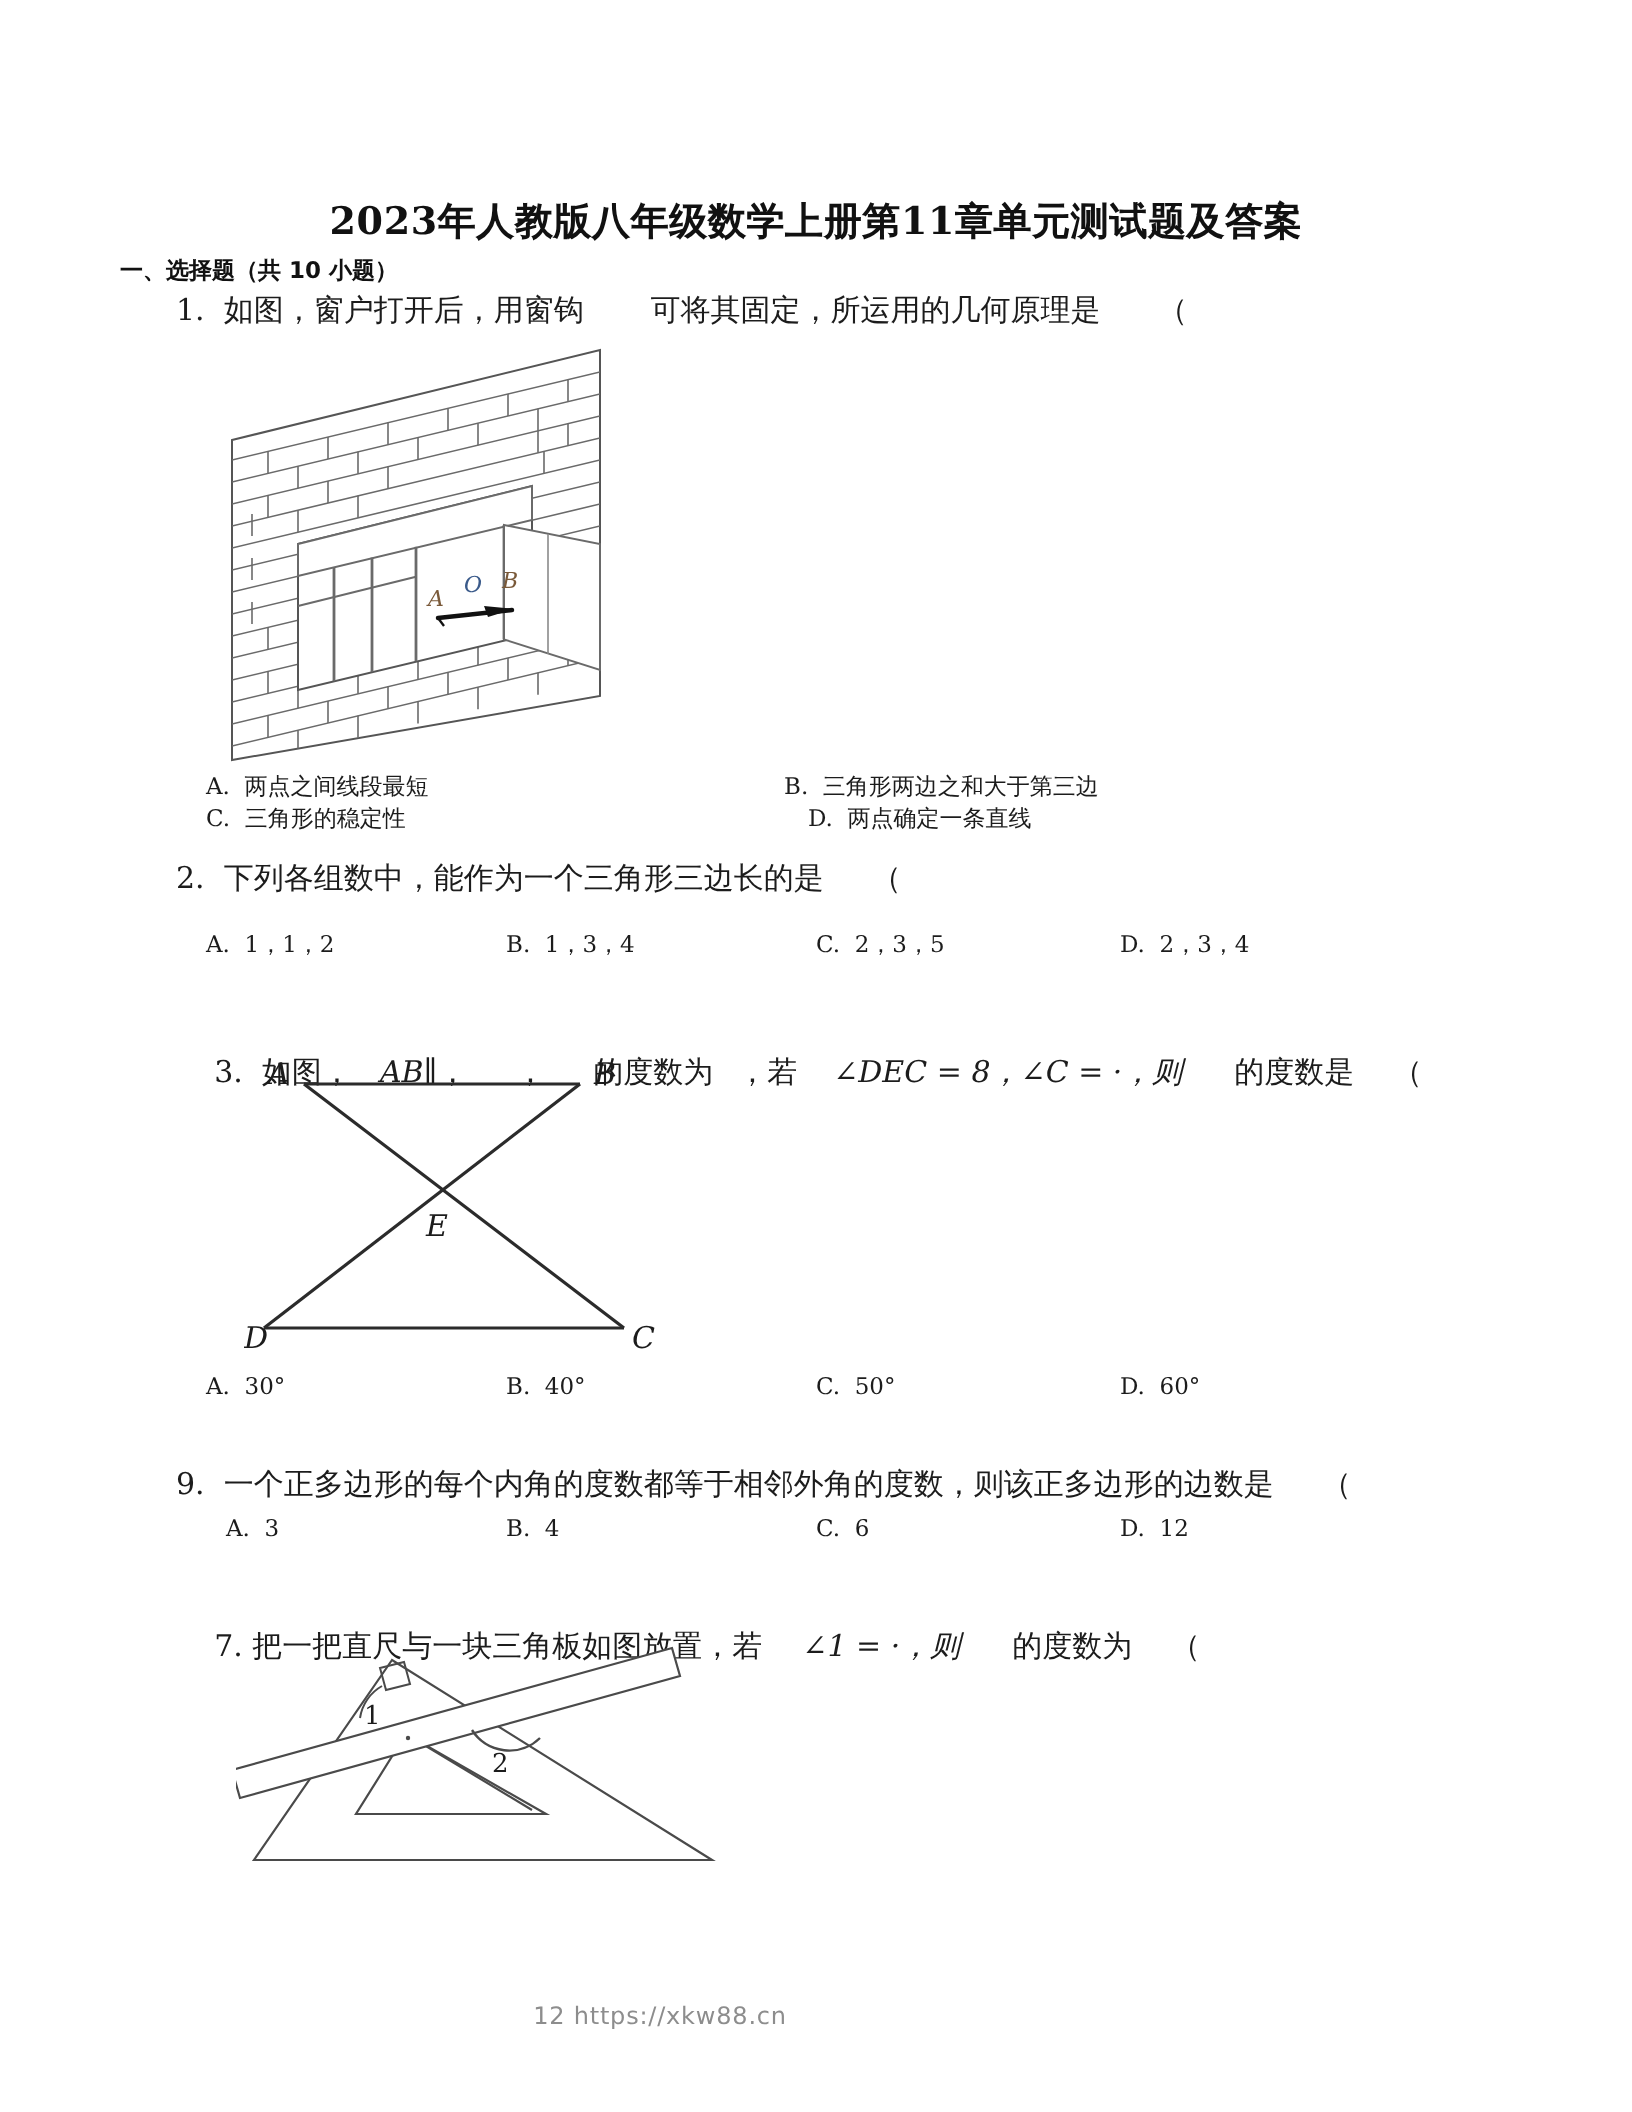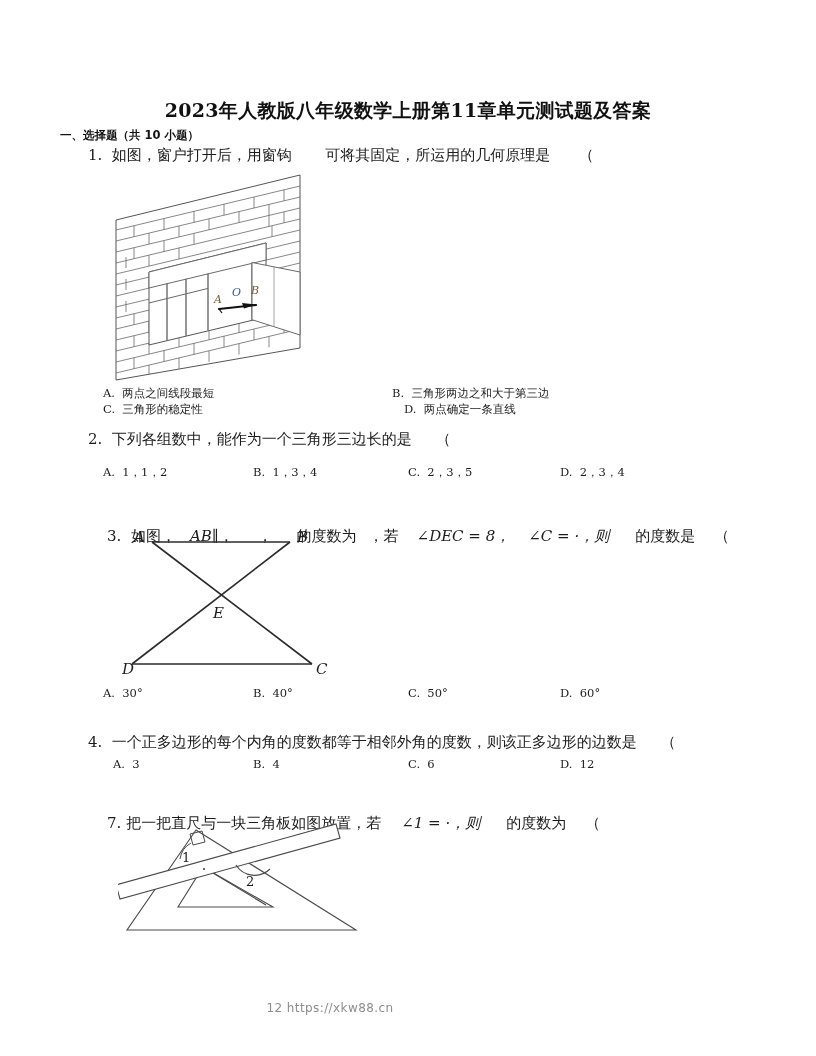--- a/index.html
+++ b/index.html
@@ -208,21 +208,21 @@
   <div class="opt" style="left:103px; top:402px;">C.  三角形的稳定性</div>
   <div class="opt" style="left:404px; top:402px;">D.  两点确定一条直线</div>
 
   <div class="q-stem" style="left:88px; top:430px;">2.  下列各组数中，能作为一个三角形三边长的是     （</div>
   <div class="opt" style="left:103px; top:465px;">A.  1，1，2</div>
   <div class="opt" style="left:253px; top:465px;">B.  1，3，4</div>
   <div class="opt" style="left:408px; top:465px;">C.  2，3，5</div>
   <div class="opt" style="left:560px; top:465px;">D.  2，3，4</div>
 
   <div class="q-stem" style="left:88px; top:509px;">
-    <span>3.  如图，</span><span class="mathy" style="margin-left:14px;">AB∥</span><span>，     ，</span><span style="margin-left:24px;">的度数为</span><span style="margin-left:12px;">，若</span><span class="mathy" style="margin-left:18px;">∠DEC = 8，</span><span class="mathy" style="margin-left:18px;">∠C = ·，则</span><span style="margin-left:26px;">的度数是    （</span>
+    <span>3.  如图，</span><span class="mathy" style="margin-left:14px;">AB∥</span><span>，     ，</span><span style="margin-left:24px;">的度数为</span><span style="margin-left:12px;">，若</span><span class="mathy" style="margin-left:18px;">∠DEC = 8，</span><span class="mathy" style="">∠C = ·，则</span><span style="margin-left:26px;">的度数是    （</span>
   </div>
 
   <div class="figure" style="left:122px; top:528px;">
     <svg width="220" height="152" viewBox="0 0 220 152">
 
       <line x1="30" y1="14" x2="168" y2="14" stroke="#2b2b2b" stroke-width="1.6"></line>
 
       <line x1="10" y1="136" x2="190" y2="136" stroke="#2b2b2b" stroke-width="1.6"></line>
 
       <line x1="30" y1="14" x2="190" y2="136" stroke="#2b2b2b" stroke-width="1.6"></line>
@@ -235,21 +235,21 @@
       <text x="0" y="146" font-family="DejaVu Serif, serif" font-style="italic" font-size="15" fill="#1c1c1c">D</text>
       <text x="194" y="146" font-family="DejaVu Serif, serif" font-style="italic" font-size="15" fill="#1c1c1c">C</text>
     </svg>
   </div>
 
   <div class="opt" style="left:103px; top:686px;">A.  30°</div>
   <div class="opt" style="left:253px; top:686px;">B.  40°</div>
   <div class="opt" style="left:408px; top:686px;">C.  50°</div>
   <div class="opt" style="left:560px; top:686px;">D.  60°</div>
 
-  <div class="q-stem" style="left:88px; top:733px;">4.  一个正多边形的每个内角的度数都等于相邻外角的度数，则该正多边形的边数是     （</div>
+  <div class="q-stem" style="left:88px; top:733px;">9.  一个正多边形的每个内角的度数都等于相邻外角的度数，则该正多边形的边数是     （</div>
   <div class="opt" style="left:103px; top:757px;margin-left:10px;">A.  3</div>
   <div class="opt" style="left:253px; top:757px;">B.  4</div>
   <div class="opt" style="left:408px; top:757px;">C.  6</div>
   <div class="opt" style="left:560px; top:757px;">D.  12</div>
 
   <div class="q-stem" style="left:88px; top:796px;">
     <span>7. 把一把直尺与一块三角板如图放置，若</span><span class="mathy" style="margin-left:20px;">∠1 = ·，则</span><span style="margin-left:26px;">的度数为    （</span>
   </div>
 
   <div class="figure" style="left:118px; top:812px;">

